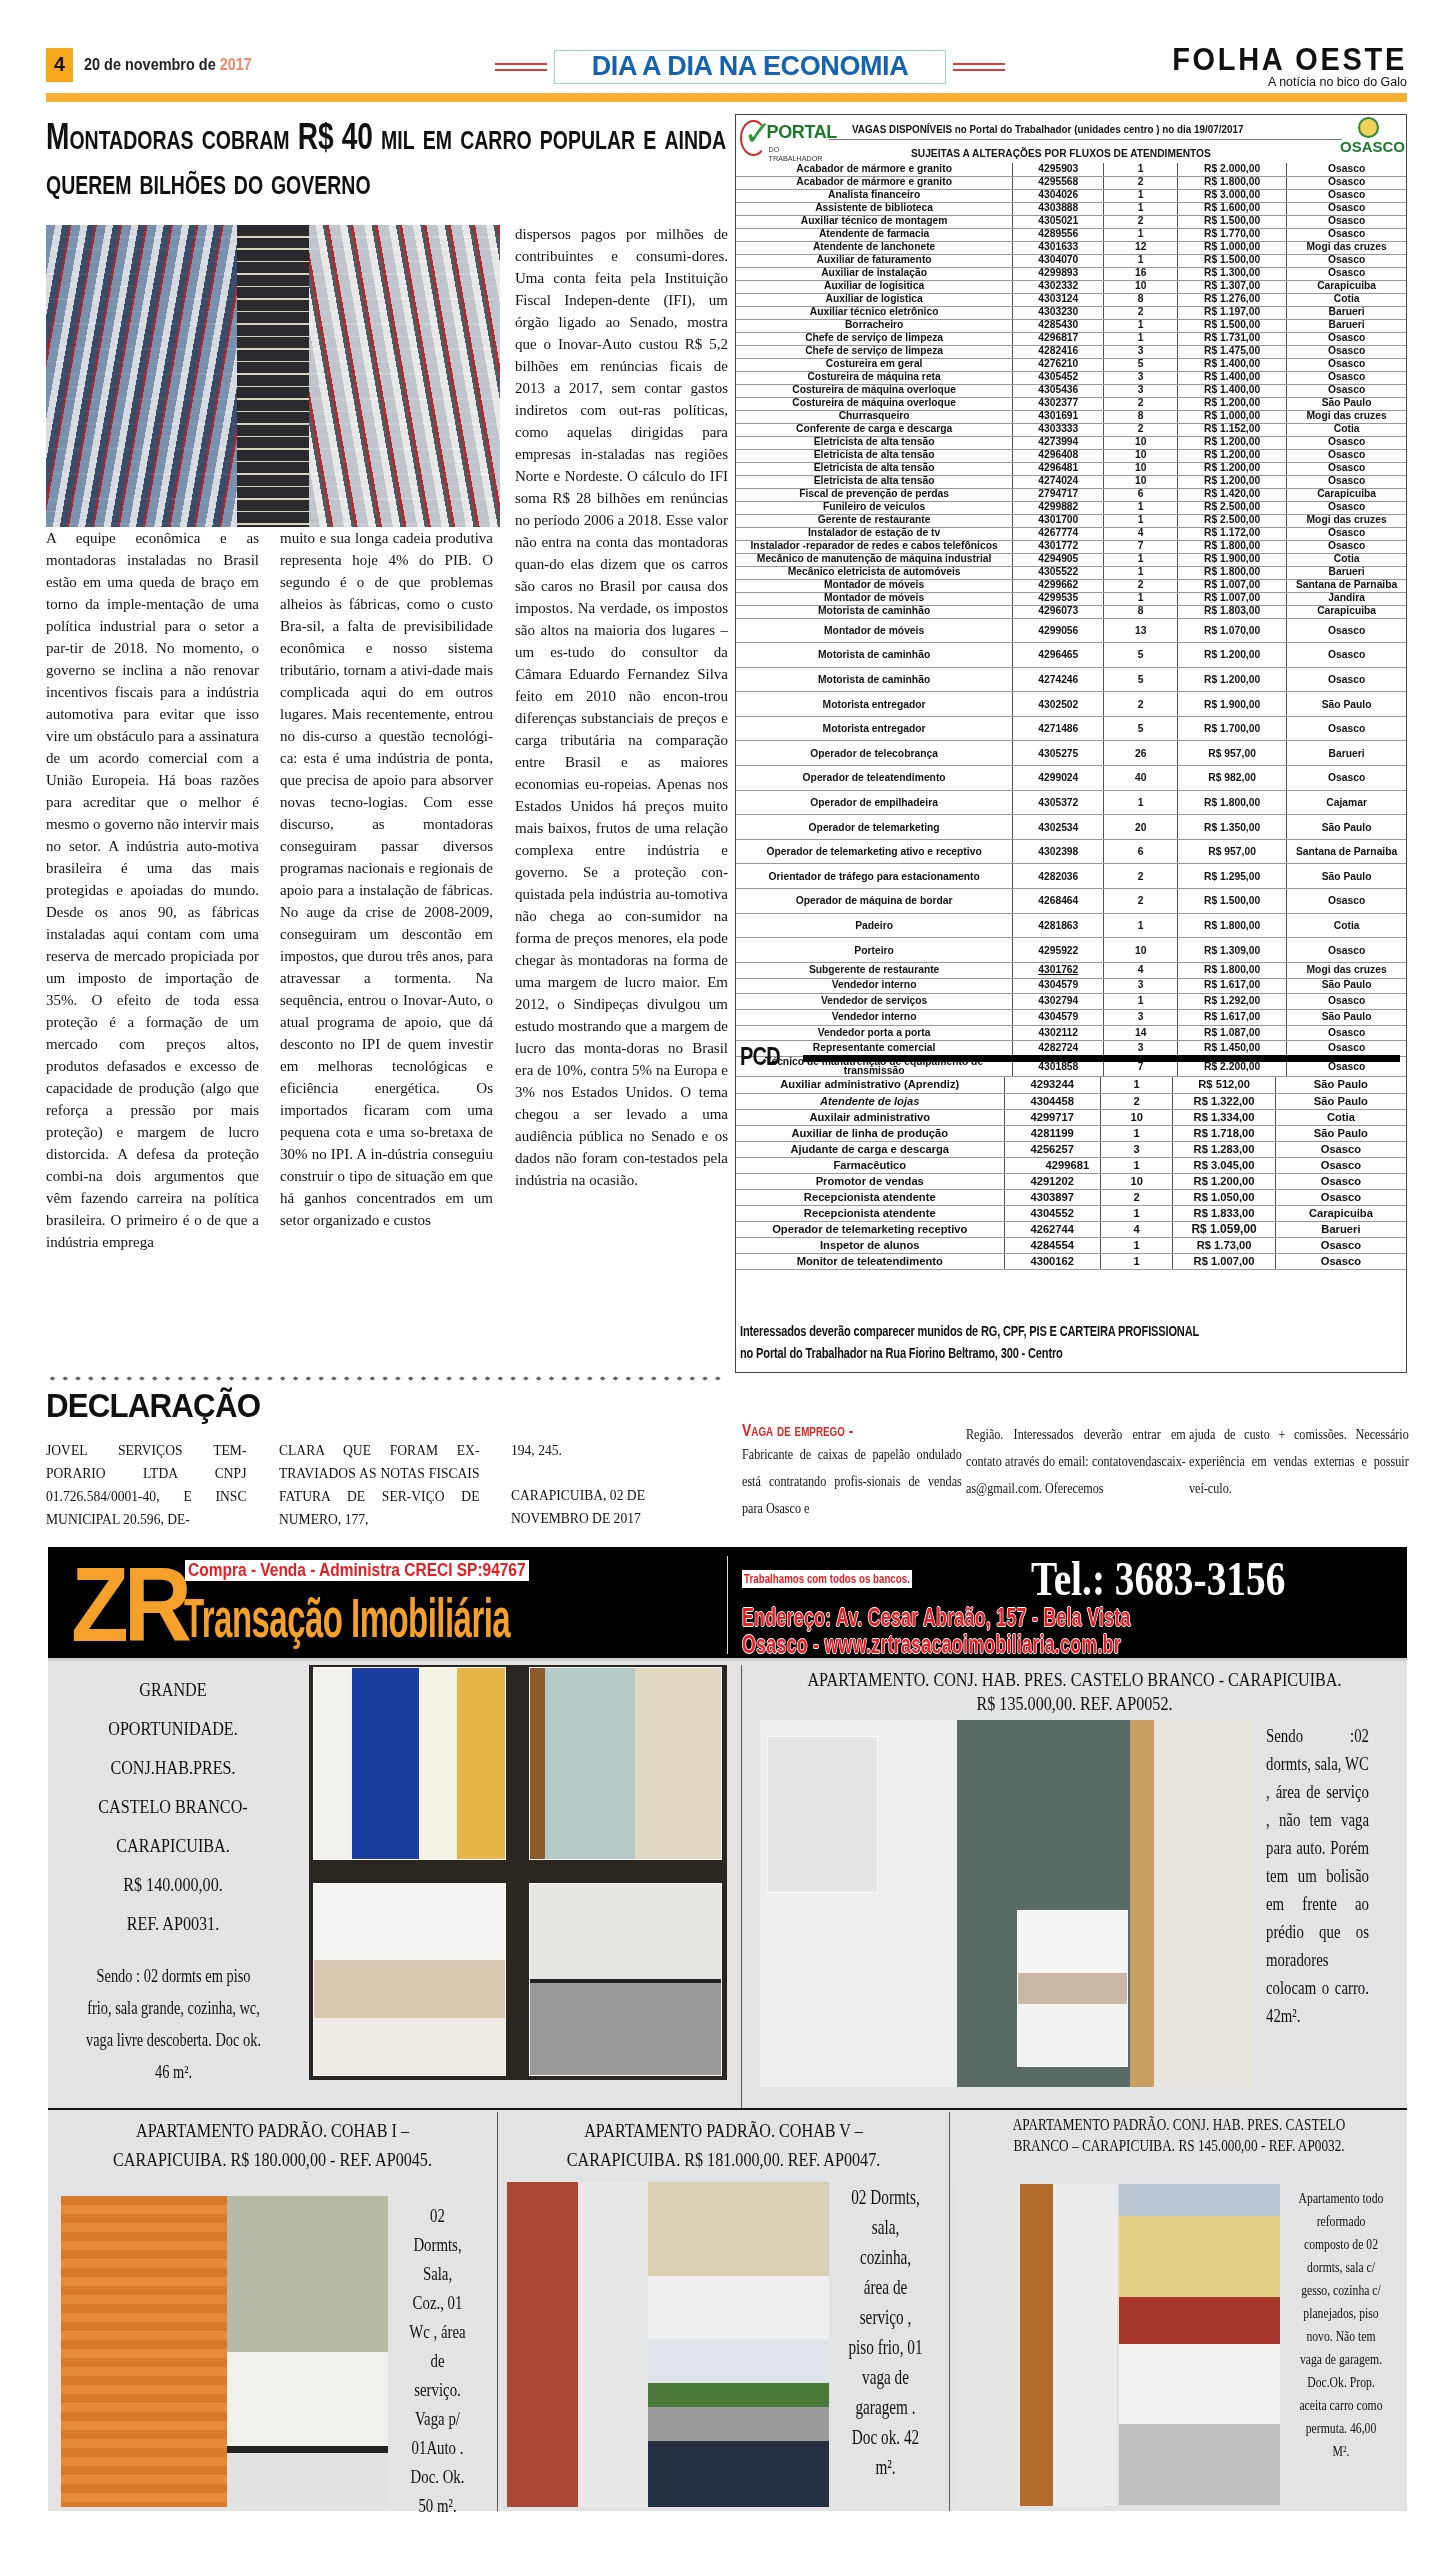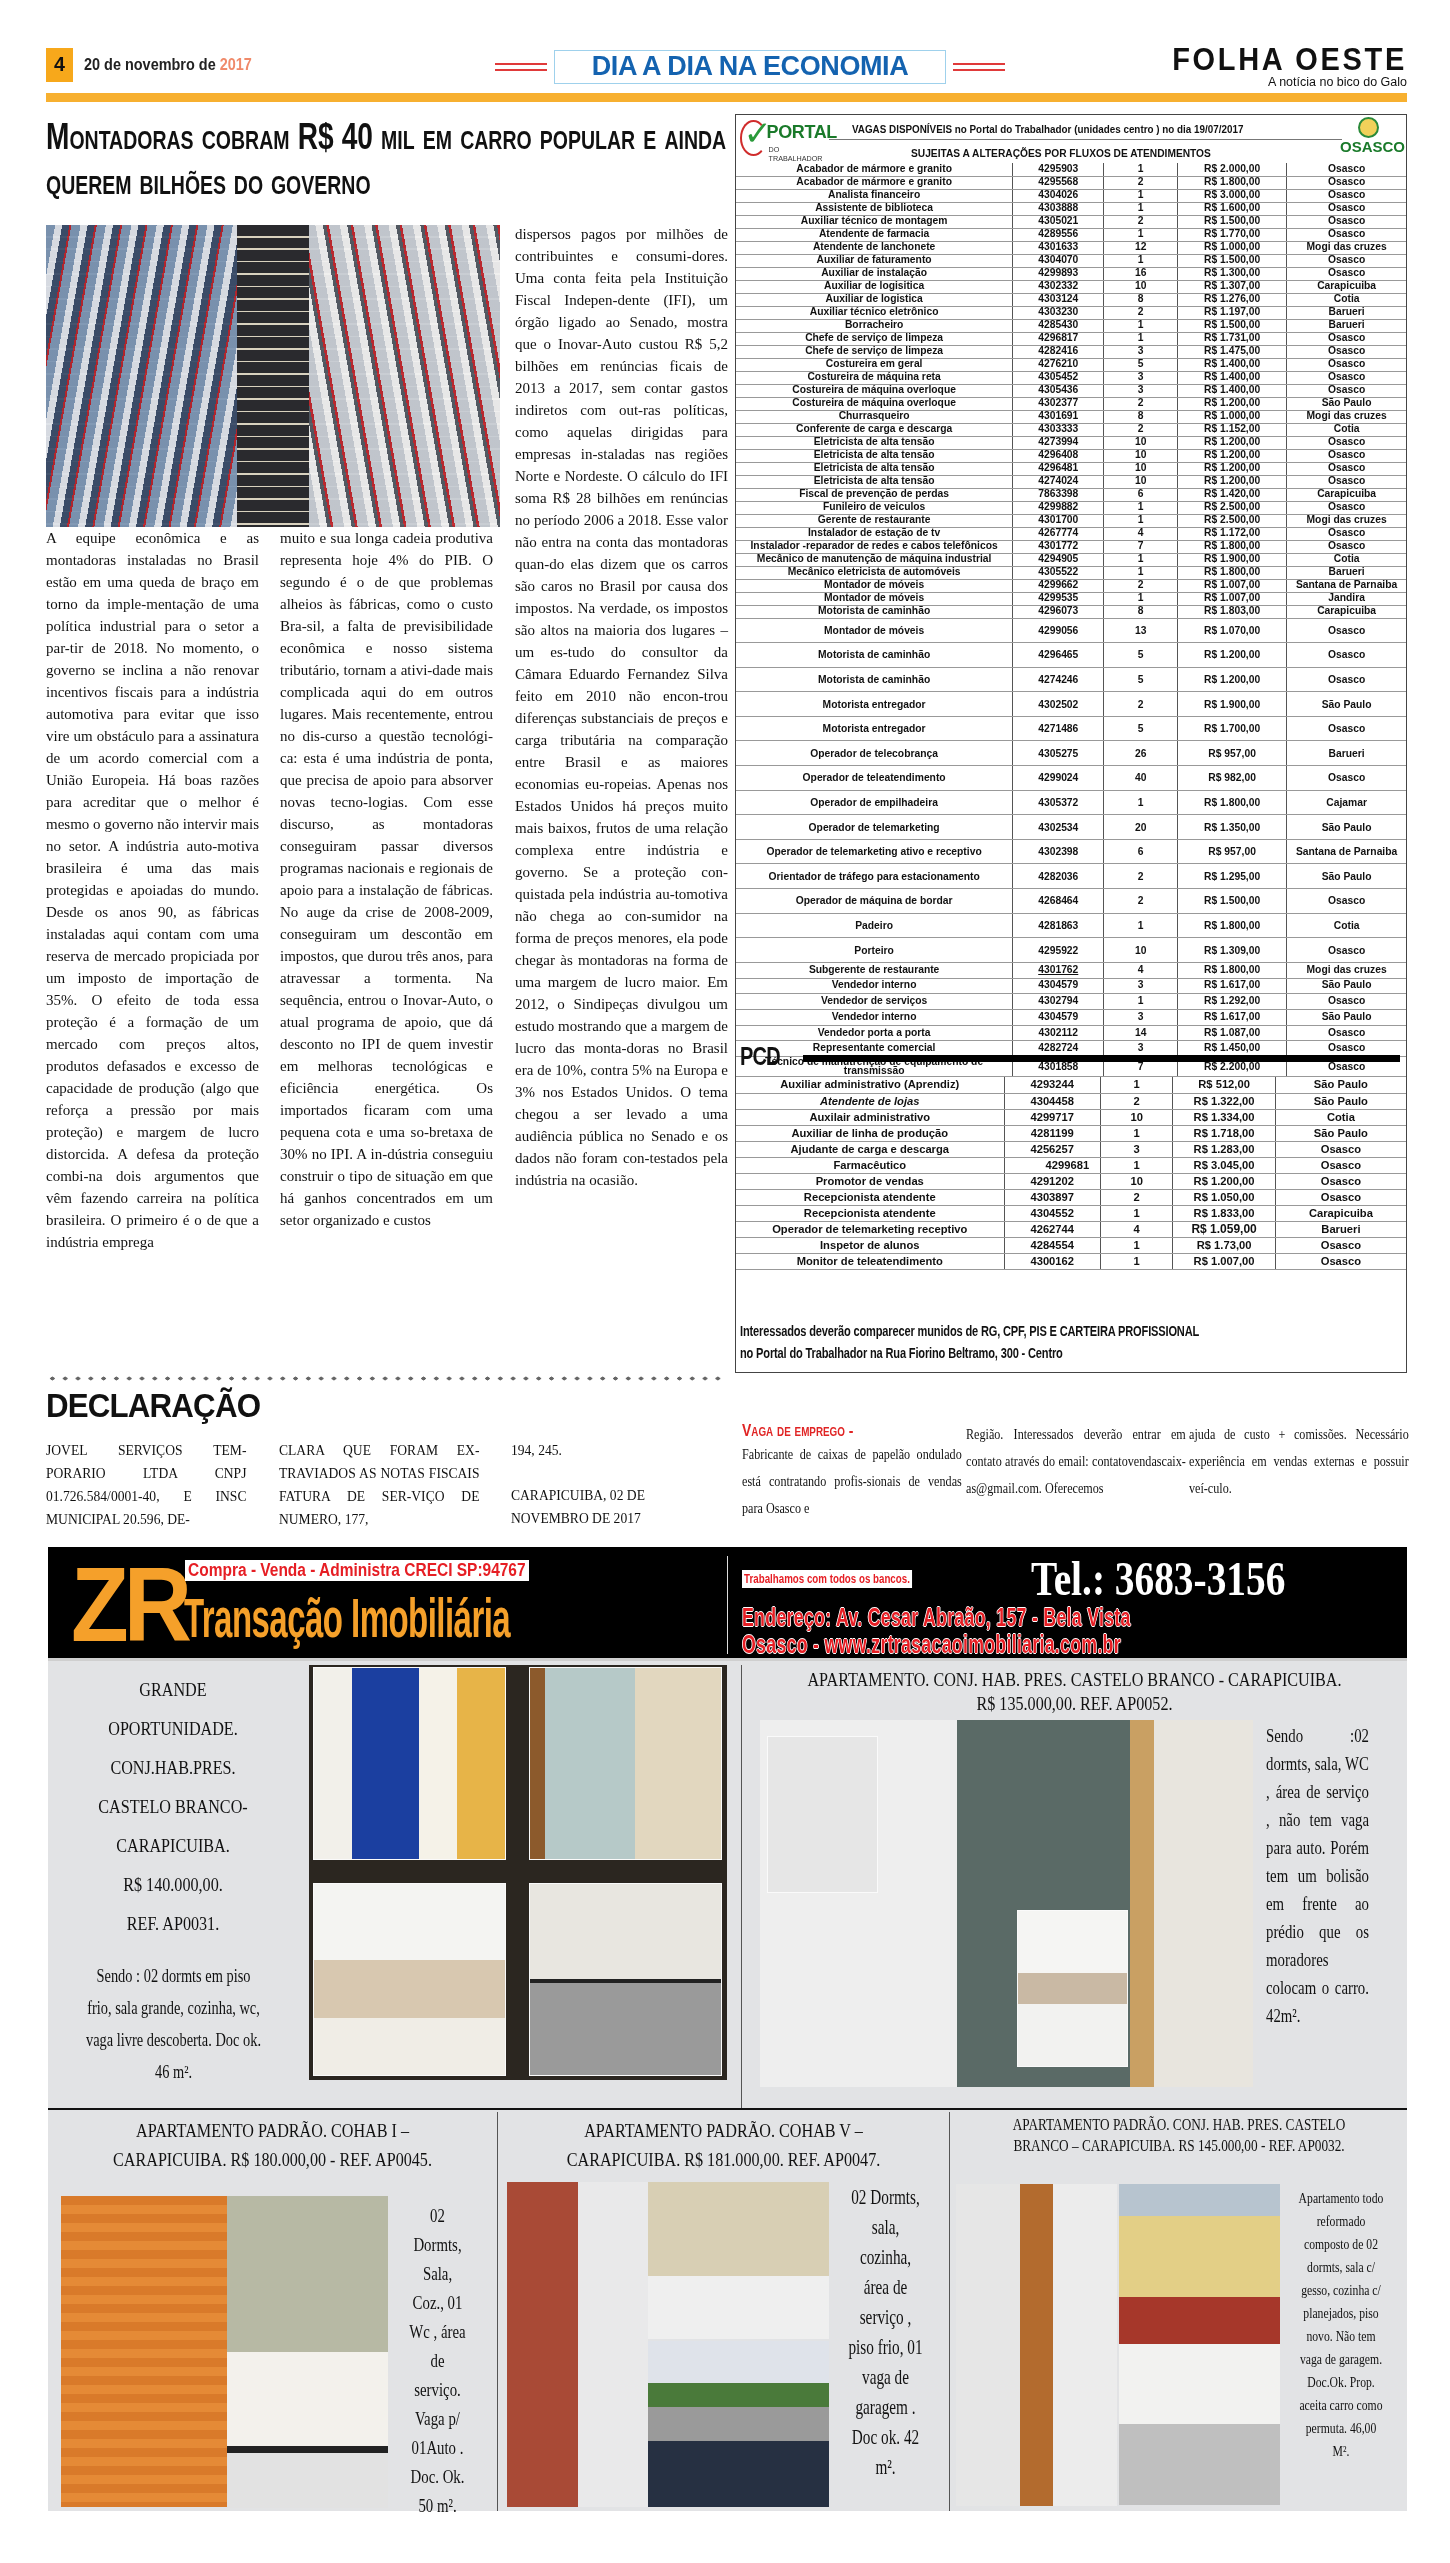--- a/index.html
+++ b/index.html
@@ -312,21 +312,21 @@
         </tr>
         <tr class="std">
           <td>Eletricista de alta tensão</td>
           <td>4274024</td>
           <td>10</td>
           <td>R$ 1.200,00</td>
           <td>Osasco</td>
         </tr>
         <tr class="std">
           <td>Fiscal de prevenção de perdas</td>
-          <td>7863398</td>
+          <td>2794717</td>
           <td>6</td>
           <td>R$ 1.420,00</td>
           <td>Carapicuiba</td>
         </tr>
         <tr class="std">
           <td>Funileiro de veiculos</td>
           <td>4299882</td>
           <td>1</td>
           <td>R$ 2.500,00</td>
           <td>Osasco</td>

